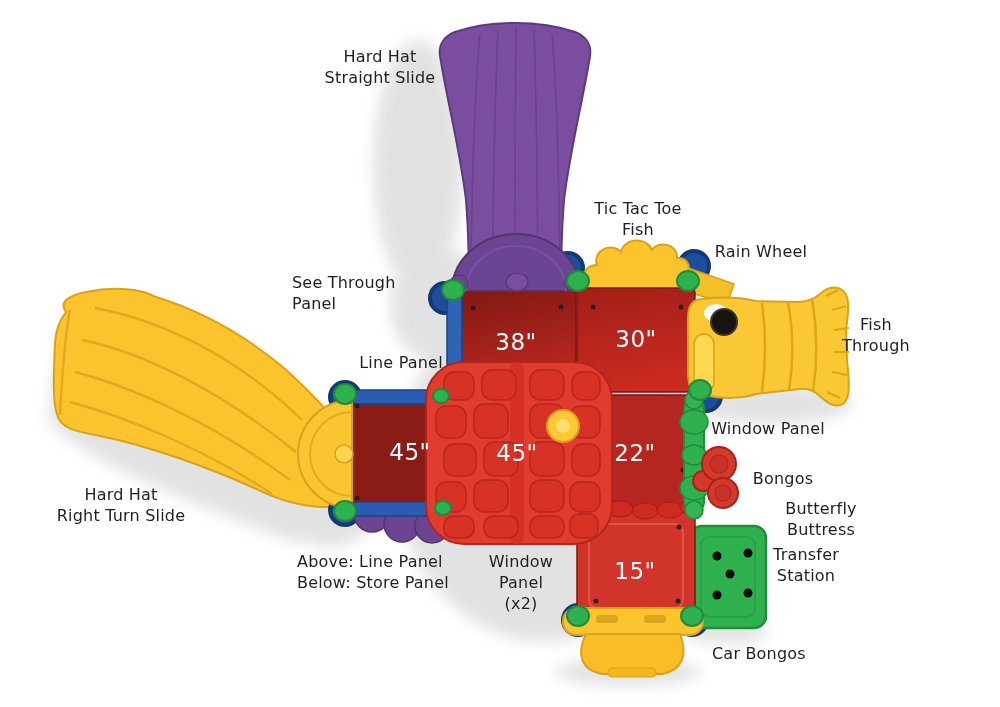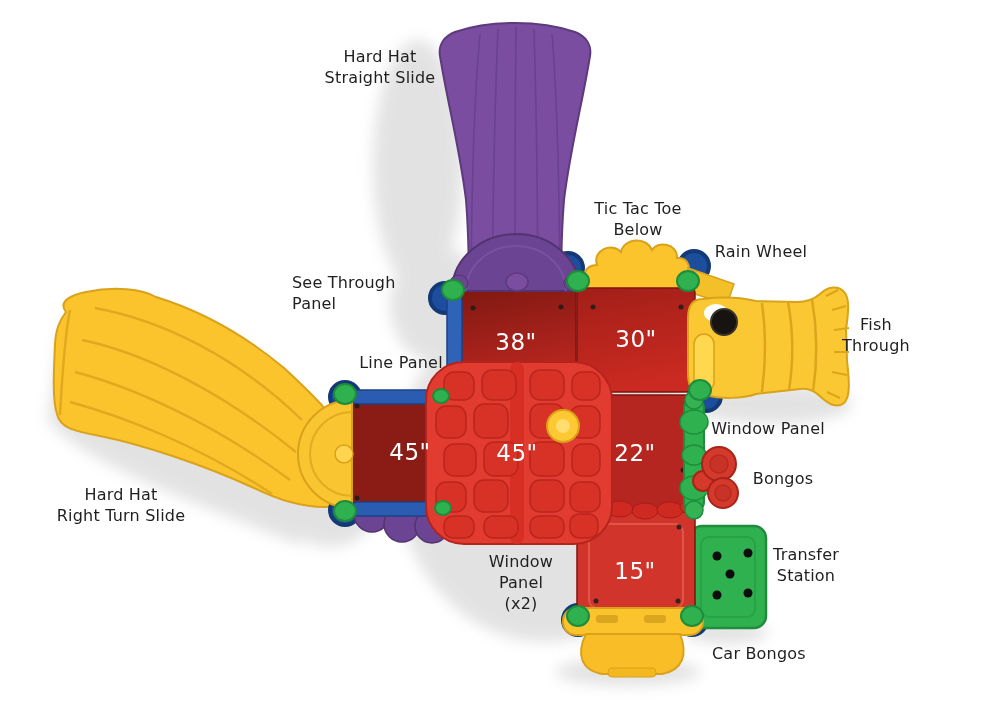--- a/index.html
+++ b/index.html
@@ -250,31 +250,34 @@
     <ellipse cx="441" cy="396" rx="8" ry="7"></ellipse>
         <ellipse cx="443" cy="508" rx="8" ry="7"></ellipse>
     <ellipse cx="578" cy="616" rx="11" ry="10"></ellipse>
         <ellipse cx="692" cy="616" rx="11" ry="10"></ellipse>
   </g>
 </svg>
 
   <div class="lbl c" style="left:380px;top:46px">Hard Hat
 Straight Slide</div>
   <div class="lbl c" style="left:638px;top:198px">Tic Tac Toe
-Below</div>
+Fish</div>
   <div class="lbl c" style="left:761px;top:241px">Rain Wheel</div>
   <div class="lbl r" style="left:292px;top:272px;width:130px">See Through
 Panel</div>
   <div class="lbl c" style="left:401px;top:352px">Line Panel</div>
   <div class="lbl c" style="left:876px;top:314px">Fish
 Through</div>
   <div class="lbl c" style="left:768px;top:418px">Window Panel</div>
   <div class="lbl c" style="left:783px;top:468px">Bongos</div>
+  <div class="lbl c" style="left:821px;top:498px">Butterfly Buttress</div>
   <div class="lbl c" style="left:121px;top:484px">Hard Hat
 Right Turn Slide</div>
+  <div class="lbl" style="left:297px;top:551px">Above: Line Panel
+Below: Store Panel</div>
   <div class="lbl c" style="left:521px;top:551px">Window
 Panel
 (x2)</div>
   <div class="lbl c" style="left:806px;top:544px">Transfer
 Station</div>
   <div class="lbl" style="left:712px;top:643px">Car Bongos</div>
 
   <div class="meas" style="left:516px;top:342px">38"</div>
   <div class="meas" style="left:636px;top:339px">30"</div>
   <div class="meas" style="left:410px;top:452px">45"</div>

